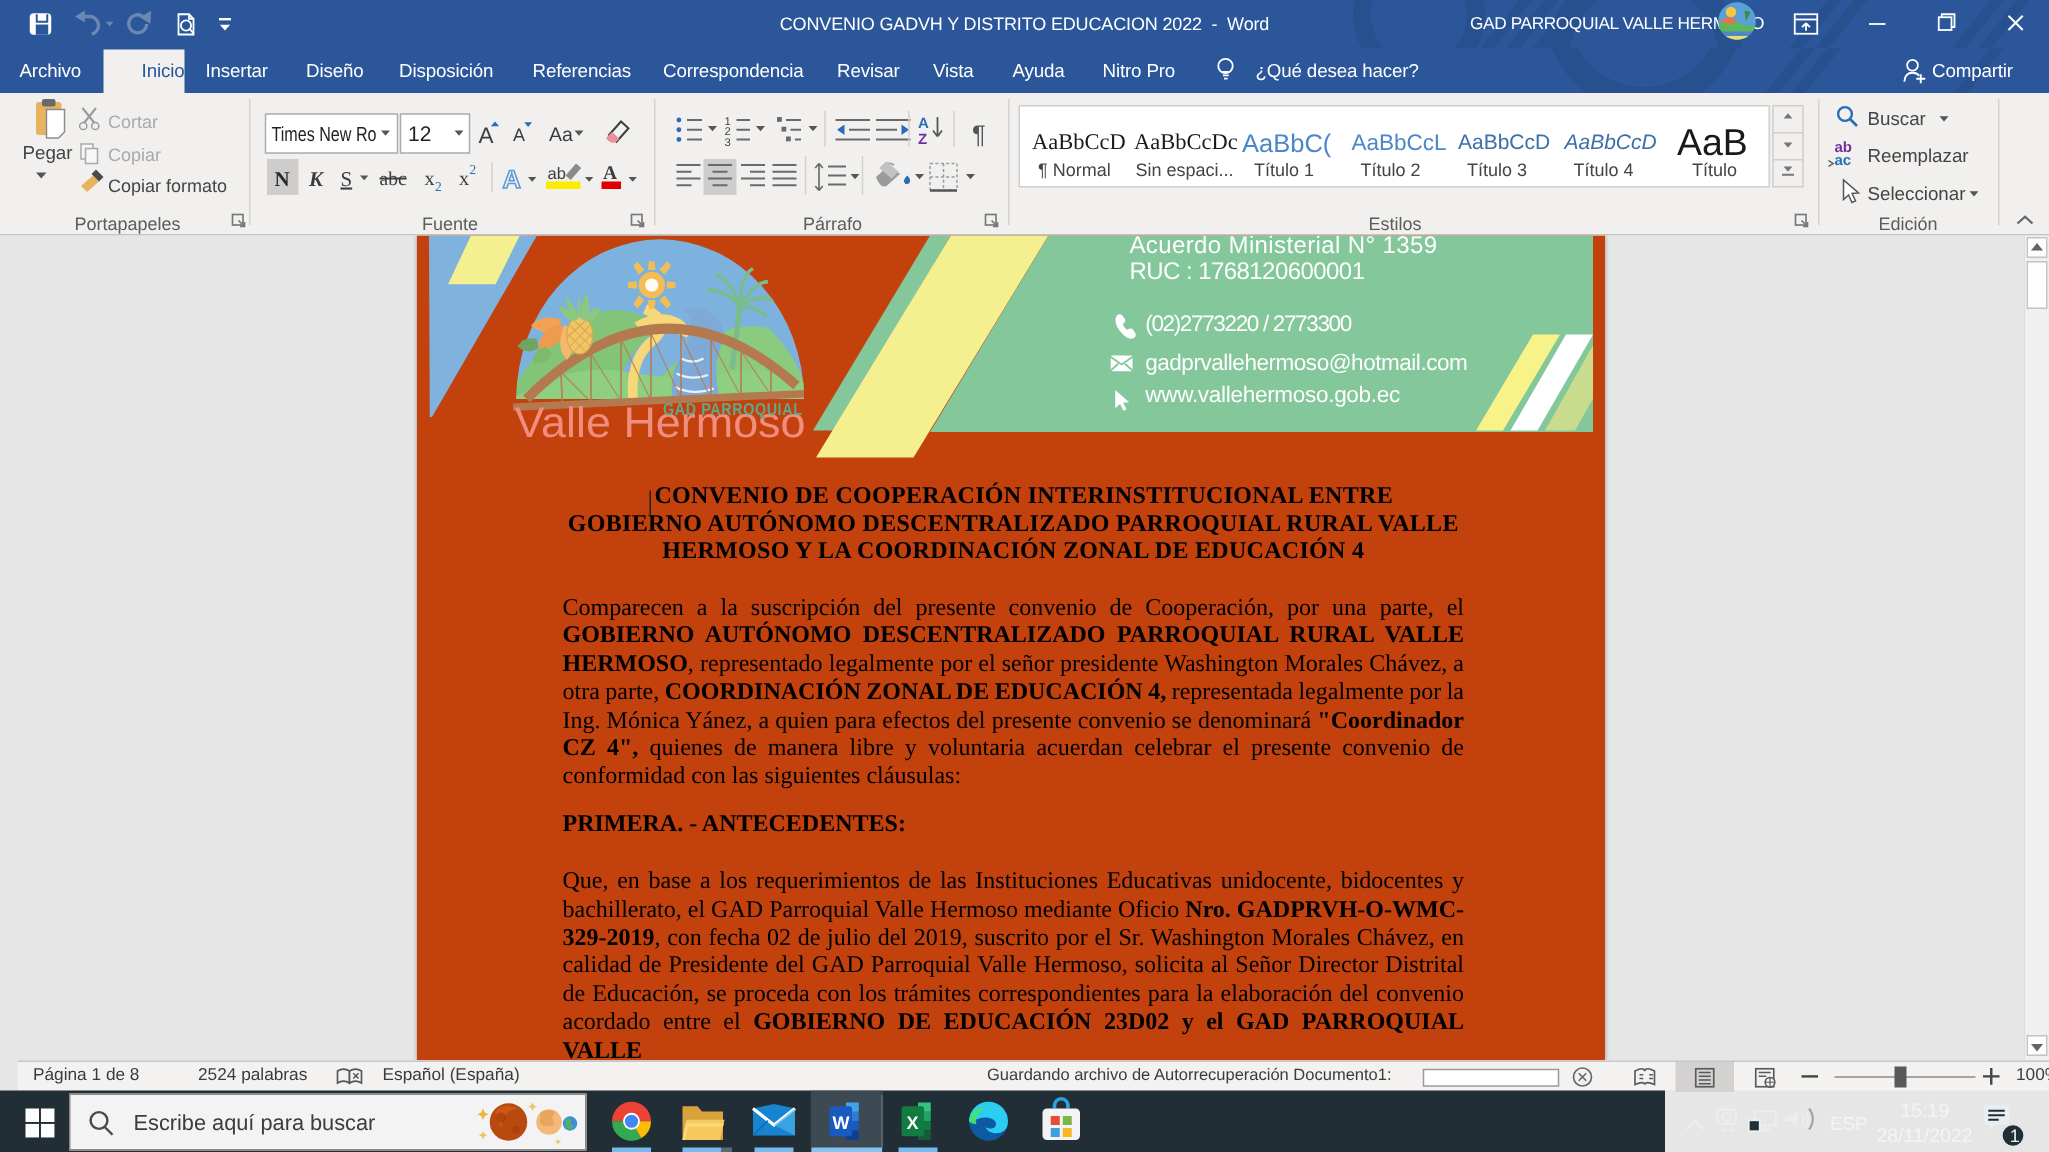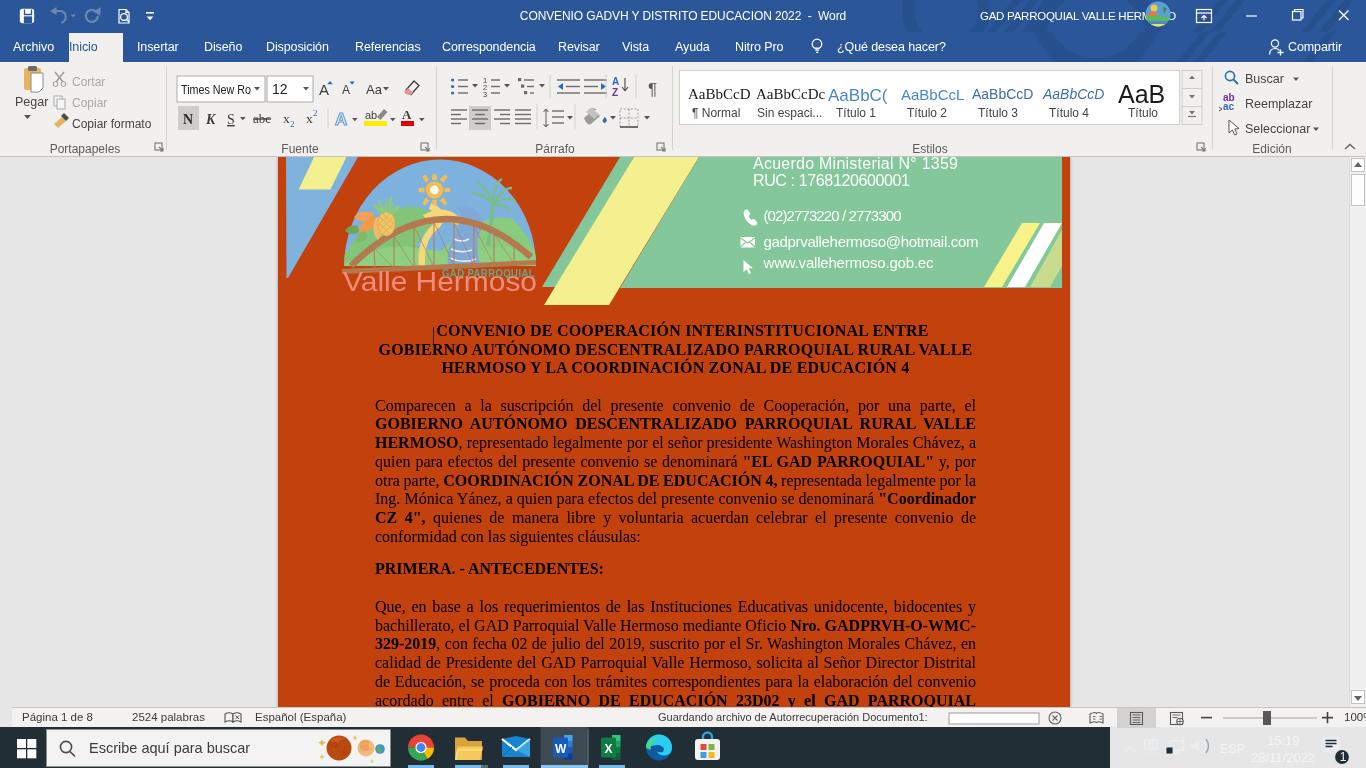--- a/index.html
+++ b/index.html
@@ -6,21 +6,21 @@
 html,body { width:1366px; height:768px; overflow:hidden; }
 body { font-family:"Liberation Sans", sans-serif; position:relative; background:#e6e6e6; }
 
 
 #titlebar { position:absolute; left:0; top:0; width:1366px; height:32px; background:#2b579a; overflow:hidden; }
 #tabrow { position:absolute; left:0; top:32px; width:1366px; height:30px; background:#2b579a; overflow:hidden; }
 #title-text { position:absolute; top:8.5px; left:0; width:100%; text-align:center; color:#fff; font-size:12px; letter-spacing:-0.1px; }
 #account { position:absolute; top:10px; left:980px; color:#fff; font-size:11.5px; letter-spacing:-0.25px; }
 
 .tab { position:absolute; top:1px; height:29px; line-height:29px; color:#fff; font-size:12.5px; letter-spacing:-0.1px; }
-.tab.active { background:#f1f0ee; color:#2b579a; width:54px; text-align:left; }
+.tab.active { background:#f1f0ee; color:#2b579a; width:54px; text-align:right; }
 
 
 #ribbon { position:absolute; left:0; top:62px; width:1366px; height:95px; background:#f1f0ee; border-bottom:1px solid #c5c2bf; }
 .gdiv { position:absolute; top:4px; height:84px; width:1px; background:#d4d1ce; }
 .glabel { position:absolute; top:80px; font-size:12px; color:#5c5c5c; text-align:center; }
 
 
 #docarea { position:absolute; left:0; top:157px; width:1366px; height:550px; background:#e6e6e6; overflow:hidden; }
 #page { position:absolute; left:278px; top:0; width:792px; height:550px; background:#c2410c; box-shadow:0 0 3px rgba(0,0,0,0.35); }
 #doctext { position:absolute; left:97px; top:164.9px; width:601px; font-family:"Liberation Serif", serif; font-size:16px; line-height:18.7px; color:#000; }
@@ -498,21 +498,20 @@
       <text x="164" y="119.5" font-family="'Liberation Sans',sans-serif" font-size="11.5" font-weight="bold" fill="#63a88e" textLength="93" lengthAdjust="spacingAndGlyphs" letter-spacing="0.5">GAD PARROQUIAL</text>
     </svg>
     <div id="doctext">
       <div class="ttl" style="padding-left:14px">CONVENIO DE COOPERACIÓN INTERINSTITUCIONAL ENTRE</div>
       <div class="ttl">GOBIERNO AUTÓNOMO DESCENTRALIZADO PARROQUIAL RURAL VALLE</div>
       <div class="ttl">HERMOSO Y LA COORDINACIÓN ZONAL DE EDUCACIÓN 4</div>
       <div class="blank">&nbsp;</div>
       <div class="jl">Comparecen a la suscripción del presente convenio de Cooperación, por una parte, el</div>
       <div class="jl"><b>GOBIERNO AUTÓNOMO DESCENTRALIZADO PARROQUIAL RURAL VALLE</b></div>
       <div class="jl"><b>HERMOSO</b>, representado legalmente por el señor presidente Washington Morales Chávez, a</div>
-      <div class="jl">quien para efectos del presente convenio se denominará <b>"EL GAD PARROQUIAL"</b> y, por</div>
       <div class="jl" style="word-spacing:-0.35px">otra parte, <b>COORDINACIÓN ZONAL DE EDUCACIÓN 4,</b> representada legalmente por la</div>
       <div class="jl">Ing. Mónica Yánez, a quien para efectos del presente convenio se denominará <b>"Coordinador</b></div>
       <div class="jl"><b>CZ 4",</b> quienes de manera libre y voluntaria acuerdan celebrar el presente convenio de</div>
       <div>conformidad con las siguientes cláusulas:</div>
       <div class="blank" style="line-height:13.4px">&nbsp;</div>
       <div><b>PRIMERA. - ANTECEDENTES:</b></div>
       <div class="blank" style="line-height:19.6px">&nbsp;</div>
       <div class="jl">Que, en base a los requerimientos de las Instituciones Educativas unidocente, bidocentes y</div>
       <div class="jl">bachillerato, el GAD Parroquial Valle Hermoso mediante Oficio <b>Nro. GADPRVH-O-WMC-</b></div>
       <div class="jl"><b>329-2019</b>, con fecha 02 de julio del 2019, suscrito por el Sr. Washington Morales Chávez, en</div>

